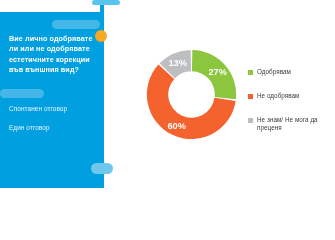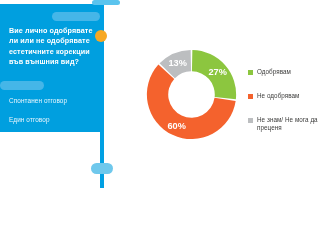--- a/index.html
+++ b/index.html
@@ -7,21 +7,21 @@
     width:335px;height:188px;
     background:#ffffff;
     font-family:"Liberation Sans","DejaVu Sans",sans-serif;
     overflow:hidden;
     position:relative;
   }
   #slide{position:absolute;left:0;top:0;width:335px;height:188px;background:#ffffff;overflow:hidden;}
 
   
   .panel{
-    position:absolute;left:0;top:4px;width:100px;height:128px;
+    position:absolute;left:0;top:12px;width:100px;height:176px;
     background:#009FDF;
   }
   .panel-pill{
     position:absolute;background:#4FBCE9;border-radius:7px;
   }
   .pill-top{left:52px;top:8px;width:48px;height:9px;border-radius:5px;background:#45B6E8;}
   .pill-mid{left:0px;top:77px;width:44px;height:9px;border-radius:5px;background:#45B6E8;}
 
   
   .vline{position:absolute;left:100px;top:0;width:4px;height:188px;background:#00A0E3;}

